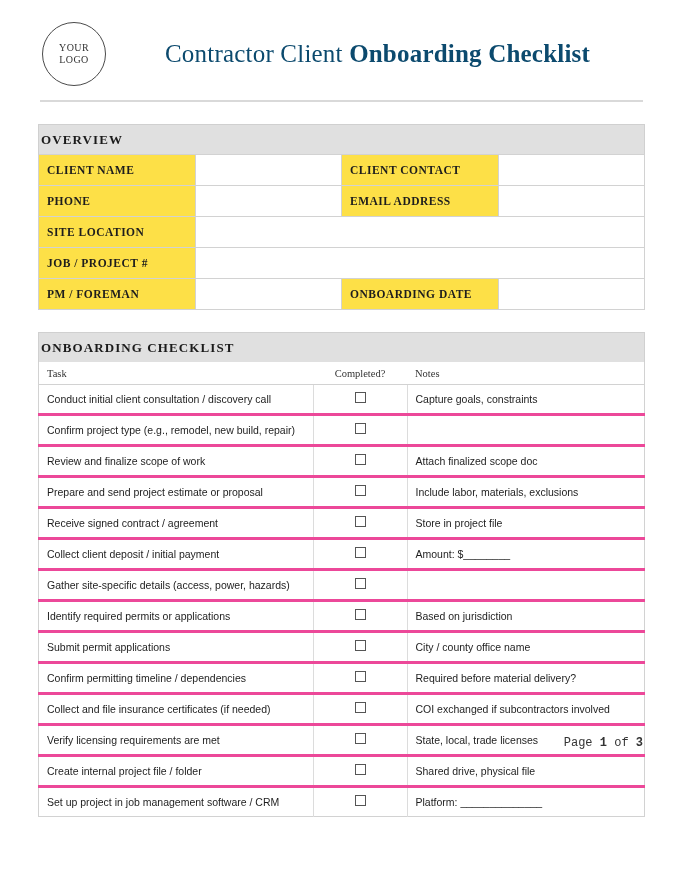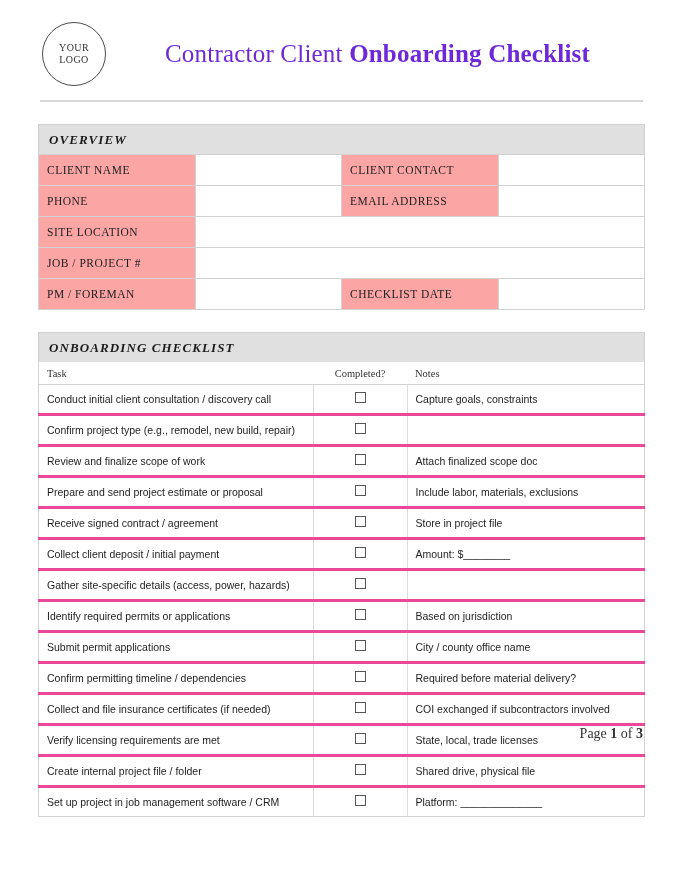--- a/index.html
+++ b/index.html
@@ -51,64 +51,64 @@
   }
   .title-wrap {
     flex: 1 1 auto;
     text-align: center;
     padding-right: 10px;
   }
   .doc-title {
     font-family: "Liberation Serif", serif;
     font-size: 25px;
     letter-spacing: 0.2px;
-    color: #6d28d9;
+    color: #0c4a6e;
     white-space: nowrap;
   }
   .doc-title .bold {
     font-weight: bold;
   }
   .header-rule {
     border-bottom: 2px solid #d9d9d9;
     margin: 4px 2px 22px 2px;
   }
 
   
   .section-bar {
     background: #e0e0e0;
     font-family: "Liberation Serif", serif;
     font-weight: bold;
     font-size: 13px;
     letter-spacing: 1.1px;
-    padding: 7px 10px 6px 10px;
+    padding: 7px 10px 6px 2px;
     color: #1b1b1b;
     border: 1px solid #d0d0d0;
     border-bottom: none;
-    font-style: italic;
   }
 
   
   table {
     border-collapse: collapse;
     width: 100%;
     table-layout: fixed;
   }
   .overview-table td {
     border: 1px solid #d2d2d2;
     height: 22px;
     font-family: "Liberation Serif", serif;
     font-size: 11.5px;
     letter-spacing: 0.5px;
     padding: 4px 8px;
     color: #1d1d1d;
     vertical-align: middle;
   }
   .overview-table td.label {
-    background: #fca5a5;
+    background: #fde047;
     width: 140px;
+    font-weight: bold;
   }
   .overview-table td.field {
     background: #ffffff;
   }
 
   .gap {
     height: 22px;
   }
 
   
@@ -156,24 +156,24 @@
     color: #1d1d1d;
   }
   .checklist-table tr:last-child td {
     border-bottom: none;
   }
 
   
   .footer {
     position: absolute;
     right: 40px;
-    bottom: 18px;
-    font-size: 14px;
+    bottom: 10px;
+    font-size: 12px;
     color: #333;
-    font-family: Liberation Serif, serif;
+    font-family: Liberation Mono, monospace;
   }
   .footer b { font-weight: bold; }
 </style>
 </head>
 <body>
 
 <div class="page">
 
   <div class="header">
     <div class="logo">
@@ -205,21 +205,21 @@
         <td class="label">SITE LOCATION</td>
         <td class="field" colspan="3"></td>
       </tr>
       <tr>
         <td class="label">JOB / PROJECT #</td>
         <td class="field" colspan="3"></td>
       </tr>
       <tr>
         <td class="label">PM / FOREMAN</td>
         <td class="field"></td>
-        <td class="label">CHECKLIST DATE</td>
+        <td class="label">ONBOARDING DATE</td>
         <td class="field"></td>
       </tr>
     </tbody>
   </table>
 
   <div class="gap"></div>
 
   <div class="section-bar">ONBOARDING CHECKLIST</div>
   <table class="checklist-table">
     <thead>

